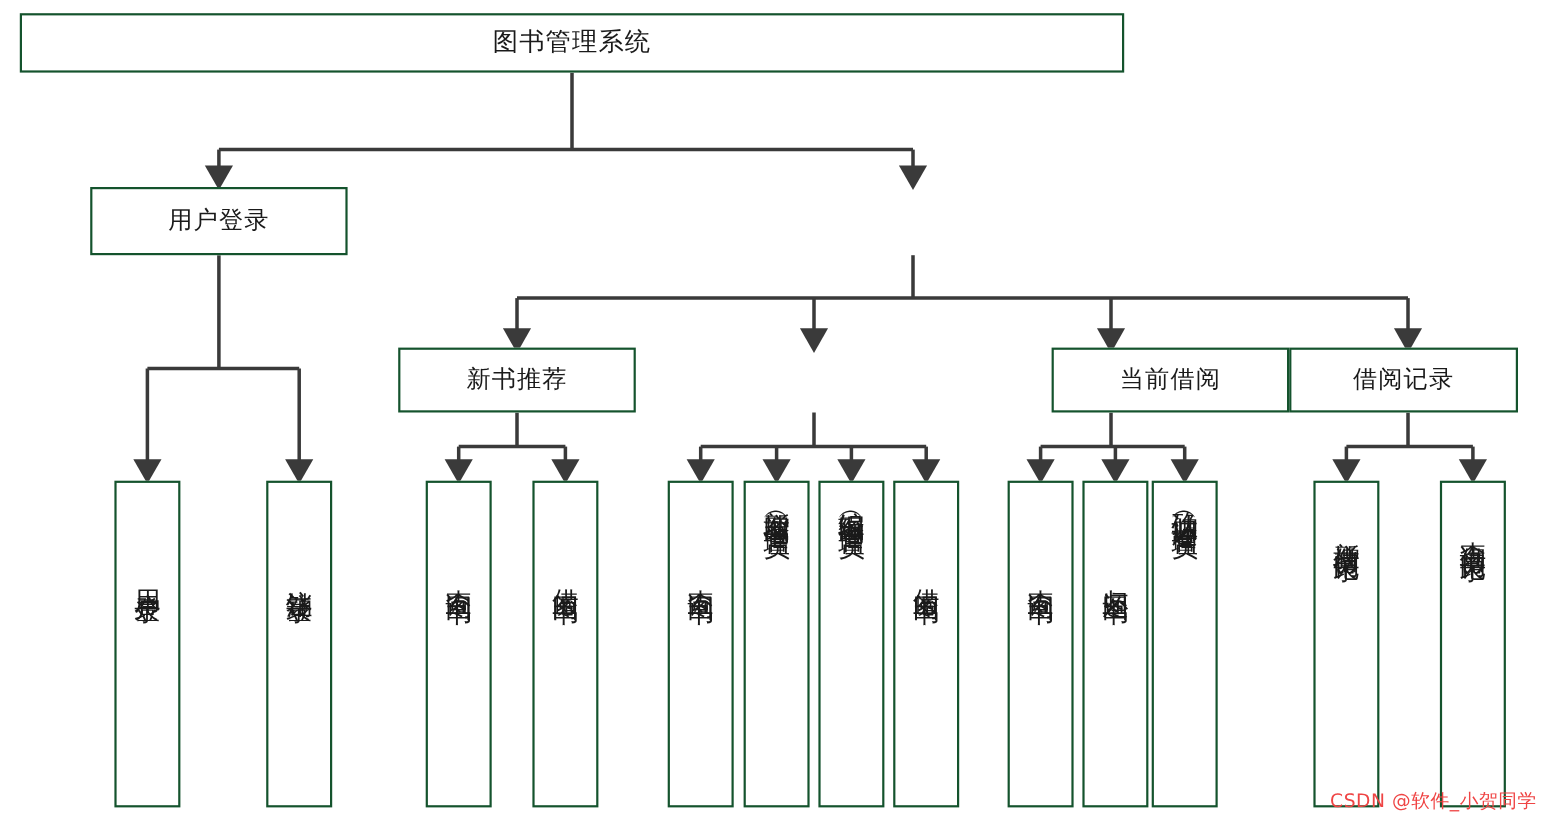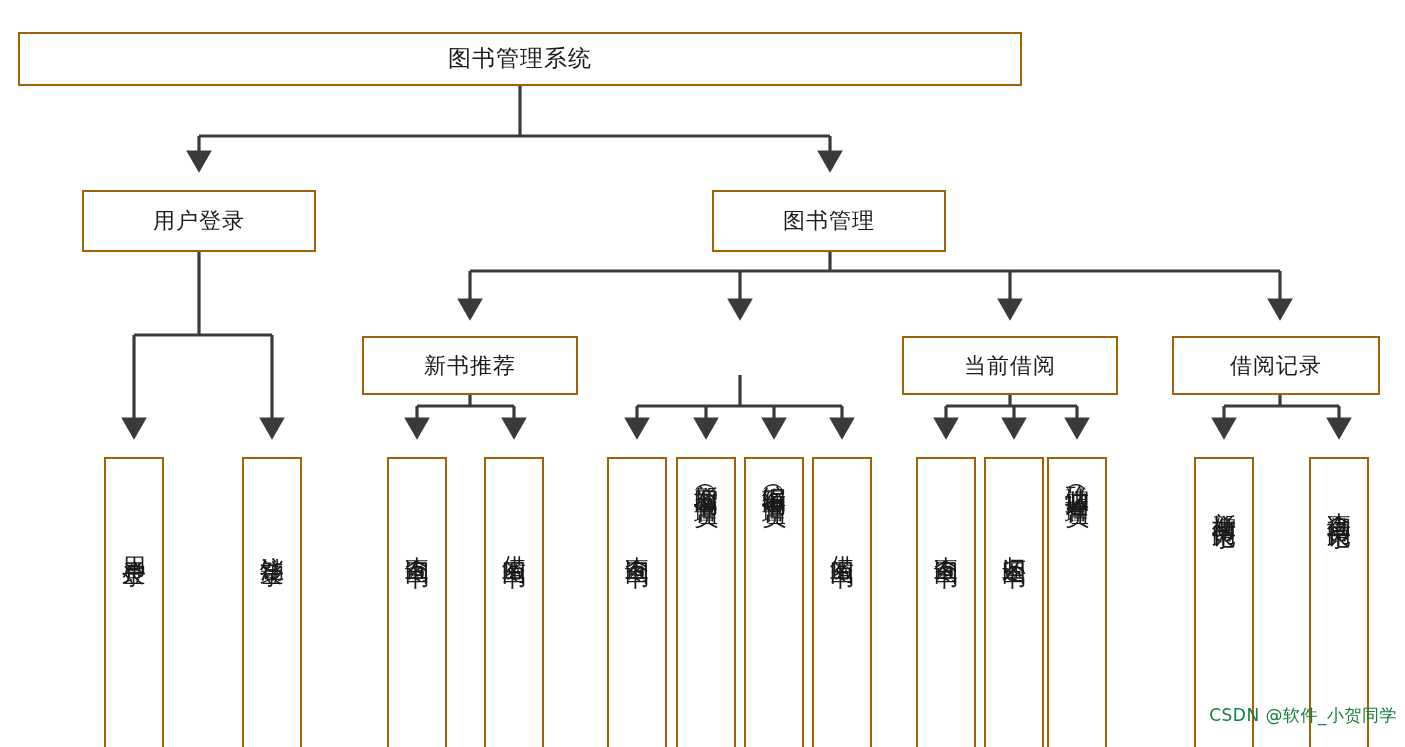--- a/index.html
+++ b/index.html
@@ -22,28 +22,27 @@
     position: absolute;
     left: 0;
     top: 0;
     width: 1405px;
     height: 747px;
     pointer-events: none;
   }
   .node {
     position: absolute;
     box-sizing: border-box;
-    border: 2px solid #a16207;
+    border: 2px solid #14532d;
     background: #ffffff;
     display: flex;
     align-items: center;
     justify-content: center;
     color: #1a1a1a;
     z-index: 2;
-    margin-top: 20px;
   }
   .node-label {
     display: block;
     text-align: center;
     line-height: 1.18;
     white-space: pre;
   }
   
   .node.horiz .node-label {
     font-size: 22px;
@@ -69,23 +68,23 @@
   
   .node.vert.short {
     padding-top: 78px;
   }
   .node.vert.medium {
     padding-top: 34px;
   }
   .watermark {
     position: absolute;
     right: 8px;
-    bottom: 20px;
+    bottom: 7px;
     font-size: 17px;
-    color: #15803d;
+    color: #ef4444;
     letter-spacing: 0.5px;
     z-index: 5;
     white-space: nowrap;
     font-family: "DejaVu Sans", "Liberation Sans", sans-serif;
   }
 </style>
 </head>
 <body>
 
 <div id="diagram-root">
@@ -140,28 +139,25 @@
     </g>
   </svg>
 
   <div class="node horiz root" style="left:18px; top:12px; width:1004px; height:54px;">
     <span class="node-label">图书管理系统</span>
   </div>
 
   <div class="node horiz" style="left:82px; top:170px; width:234px; height:62px;">
     <span class="node-label">用户登录</span>
   </div>
-  <div class="node horiz" style="left:712px; top:170px; width:234px; height:62px;">
-    <span class="node-label">图书管理</span>
-  </div>
 
   <div class="node horiz" style="left:362px; top:316px; width:216px; height:59px;">
     <span class="node-label">新书推荐</span>
   </div>
-  <div class="node horiz" style="left:902px; top:316px; width:216px; height:59px;">
+  <div class="node horiz" style="left:956px; top:316px; width:216px; height:59px;">
     <span class="node-label">当前借阅</span>
   </div>
   <div class="node horiz" style="left:1172px; top:316px; width:208px; height:59px;">
     <span class="node-label">借阅记录</span>
   </div>
 
   <div class="node vert short" style="left:104px; top:437px; width:60px; height:297px;">
     <span class="node-label">用户登录</span>
   </div>
   <div class="node vert short" style="left:242px; top:437px; width:60px; height:297px;">

